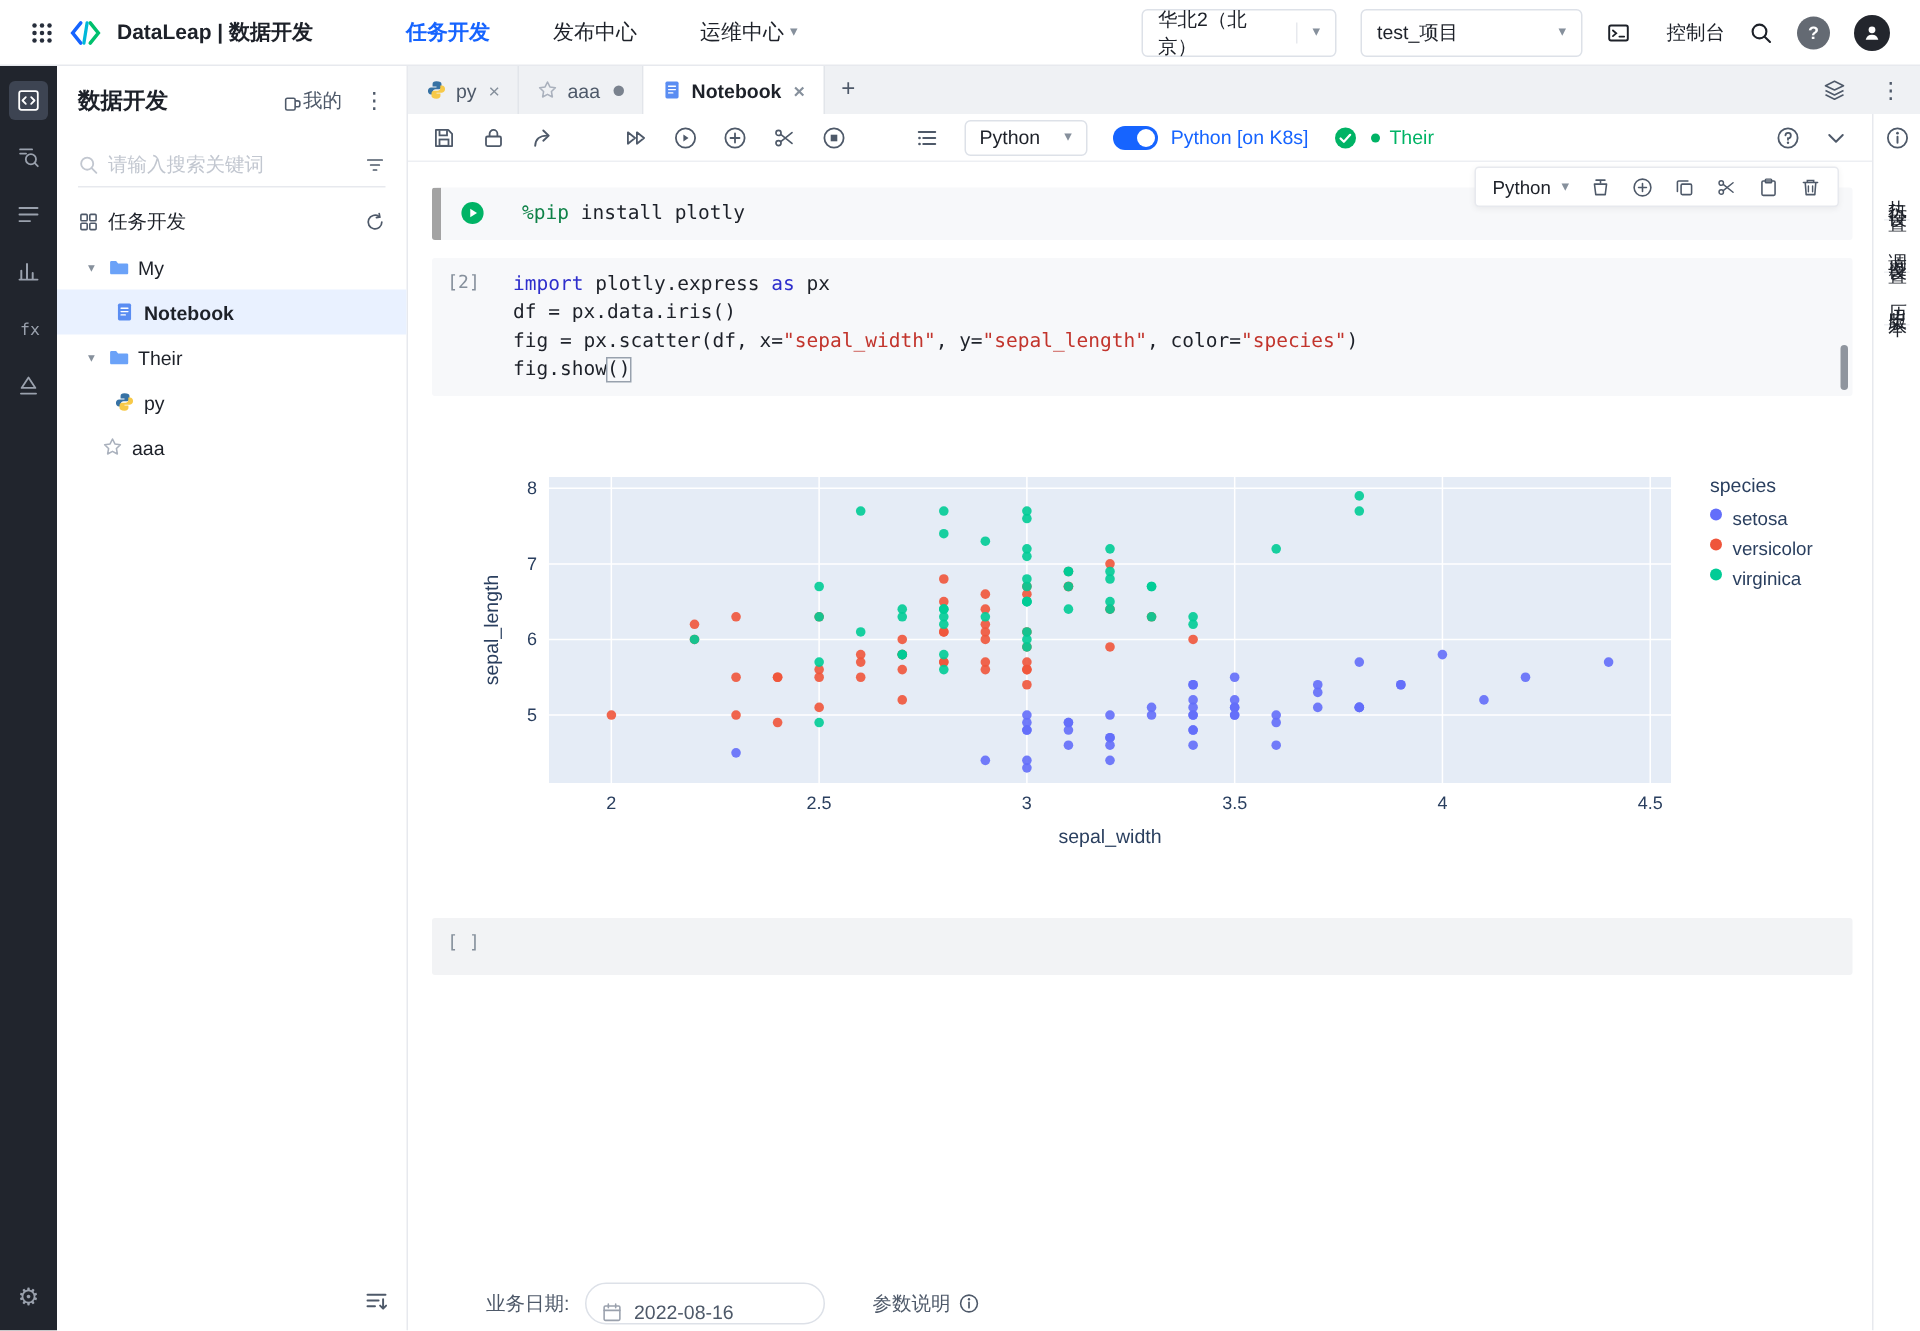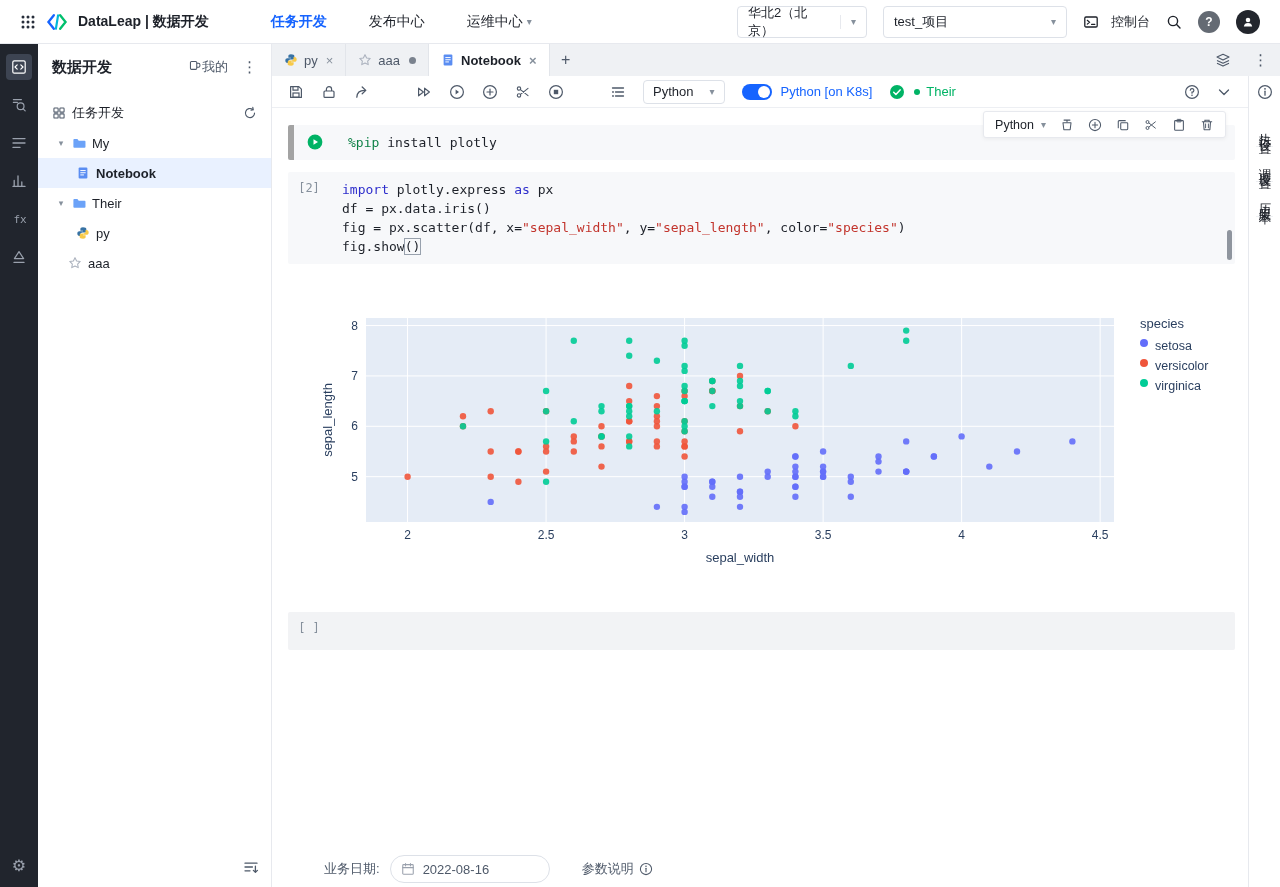--- a/index.html
+++ b/index.html
@@ -9,38 +9,38 @@
 
 .topbar{height:44px;display:flex;align-items:center;padding:0 20px;border-bottom:1px solid #e7e9ee;background:#fff;position:relative;z-index:6}
 .tb-left{display:flex;align-items:center;gap:10px}
 .brand{font-size:14px;font-weight:700;white-space:nowrap}
 .top-nav{display:flex;gap:42px;margin-left:52px;font-size:14px}
 .nav-item{cursor:pointer;display:flex;align-items:center;gap:4px;white-space:nowrap}
 .nav-item.active{color:#1664ff;font-weight:600}
 .caret{color:#86909c;font-size:10px;line-height:1}
 .tb-right{margin-left:auto;display:flex;align-items:center;gap:16px}
 .select{height:32px;border:1px solid #dde1e8;border-radius:4px;display:flex;align-items:center;padding:0 10px;font-size:13px;gap:10px;cursor:pointer;background:#fff}
-.sel-region{width:130px}.sel-project{width:184px}
+.sel-region{width:130px}.sel-project{width:148px}
 .select .grow{flex:1}
 .sel-div{width:1px;height:14px;background:#e7e9ee}
-.console-link{display:flex;align-items:center;gap:12px;font-size:13px;cursor:pointer}
+.console-link{display:flex;align-items:center;gap:24px;font-size:13px;cursor:pointer}
 .help-badge{width:22px;height:22px;border-radius:50%;background:#646a73;color:#fff;display:flex;align-items:center;justify-content:center;font-size:12px;font-weight:700;cursor:pointer}
 .avatar{width:24px;height:24px;border-radius:50%;background:#23262d;display:flex;align-items:center;justify-content:center;cursor:pointer}
 
 .shell{display:flex;height:843px}
 .rail{width:38px;background:#21252d;display:flex;flex-direction:column;align-items:center;padding:10px 0 12px;flex:none}
 .rail-icon{width:26px;height:26px;border-radius:4px;display:flex;align-items:center;justify-content:center;color:#9aa1ad;margin-bottom:12px;cursor:pointer}
 .rail-icon.active{background:#3d4452;color:#fff}
 .rail-spacer{flex:1}
 .rail-gear{color:#9aa1ad;font-size:16px;cursor:pointer}
 
 .sidebar{width:234px;border-right:1px solid #e7e9ee;display:flex;flex-direction:column;background:#fff;flex:none}
 .sb-head{height:46px;display:flex;align-items:center;padding:0 14px;gap:6px}
 .sb-title{font-size:15px;font-weight:700;flex:1}
-.sb-scope{display:flex;align-items:flex-start;gap:0;color:#4e5969;font-size:13px;cursor:pointer}
+.sb-scope{display:flex;align-items:flex-end;gap:0;color:#4e5969;font-size:13px;cursor:pointer}
 .kebab{color:#4e5969;font-size:15px;margin-left:8px;cursor:pointer}
 .new-task{margin:2px 14px 0;height:30px;background:#f2f3f5;border-radius:4px;display:flex;align-items:center;justify-content:center;gap:6px;font-size:13px;cursor:pointer}
 .sb-search{margin:12px 14px 0;display:flex;align-items:center;gap:6px;border-bottom:1px solid #e7e9ee;padding-bottom:7px;color:#c2c7d0}
 .sb-search input{border:0;outline:0;flex:1;font-size:13px;color:#1d2129;font-family:inherit;min-width:0}
 .sb-search input::placeholder{color:#c2c7d0}
 .sb-section{margin:14px 14px 6px;display:flex;align-items:center;gap:6px;font-size:13px}
 .sb-section .grow{flex:1}
 .tree-row{height:30px;display:flex;align-items:center;gap:6px;font-size:13px;padding-left:18px;cursor:pointer}
 .tree-row.child{padding-left:38px}
 .tree-row.selected{background:#e9f1ff;font-weight:600}
@@ -87,21 +87,21 @@
 .chart-wrap{display:flex;margin:48px 0 0 48px}
 .legend{margin-left:14px;padding-top:4px}
 .legend-title{font-size:13px;color:#2a3f5f;margin-bottom:8px}
 .legend-item{display:flex;gap:7px;font-size:12.5px;color:#2a3f5f;margin-bottom:6px;cursor:pointer}
 .legend-dot{width:8px;height:8px;border-radius:50%;flex:none}
 .tick{font-family:"Liberation Sans",sans-serif;font-size:12px;fill:#2a3f5f}
 .axis-title{font-family:"Liberation Sans",sans-serif;font-size:13px;fill:#2a3f5f}
 
 .nbfooter{height:36px;display:flex;align-items:center;padding-left:52px;background:#fff}
 .date-label{font-size:13px;color:#4e5969;margin-right:10px}
-.date-input{width:160px;height:28px;border:1px solid #dde1e8;border-radius:14px;display:flex;align-items:center;gap:8px;padding:0 10px;color:#9aa1ad}
+.date-input{width:160px;height:28px;border:1px solid #dde1e8;border-radius:14px;display:flex;align-items:flex-end;gap:8px;padding:0 10px;color:#9aa1ad}
 .date-input input{border:0;outline:0;font-size:13px;color:#4e5969;width:100%;font-family:inherit;background:transparent}
 .params{display:flex;align-items:center;gap:5px;margin-left:32px;font-size:13px;color:#4e5969;cursor:pointer}
 
 .strip{width:32px;border-left:1px solid #e7e9ee;display:flex;flex-direction:column;align-items:center;background:#fff;flex:none}
 .strip-info{margin:8px 0 12px;color:#4e5969;cursor:pointer}
 .vtab{writing-mode:vertical-rl;text-orientation:upright;font-size:12.5px;color:#1d2129;letter-spacing:3px;padding:11px 0;border-bottom:1px solid #eef0f3;cursor:pointer}
 </style>
 </head>
 <body>
 
@@ -393,20 +393,33 @@
       <span class="sb-title">数据开发</span>
       <span class="sb-scope">
         <span class="icon">
             <svg class="s14">
               <use href="#i-mug"></use>
             </svg>
           </span>
         <span>我的</span>
       </span>
       <span class="kebab">⋮</span>
+    </div>
+    <div class="sb-search">
+      <span class="icon" style="color:#c2c7d0">
+          <svg class="s14">
+            <use href="#i-search"></use>
+          </svg>
+        </span>
+      <input placeholder="请输入搜索关键词" style="">
+      <span class="icon">
+          <svg class="s14">
+            <use href="#i-filter"></use>
+          </svg>
+        </span>
     </div>
     <div class="sb-section">
       <span class="icon" style="color:#4e5969">
           <svg class="s14">
             <use href="#i-grid4"></use>
           </svg>
         </span>
       <span>任务开发</span>
       <span class="grow" style="flex:1"></span>
       <span class="icon">

